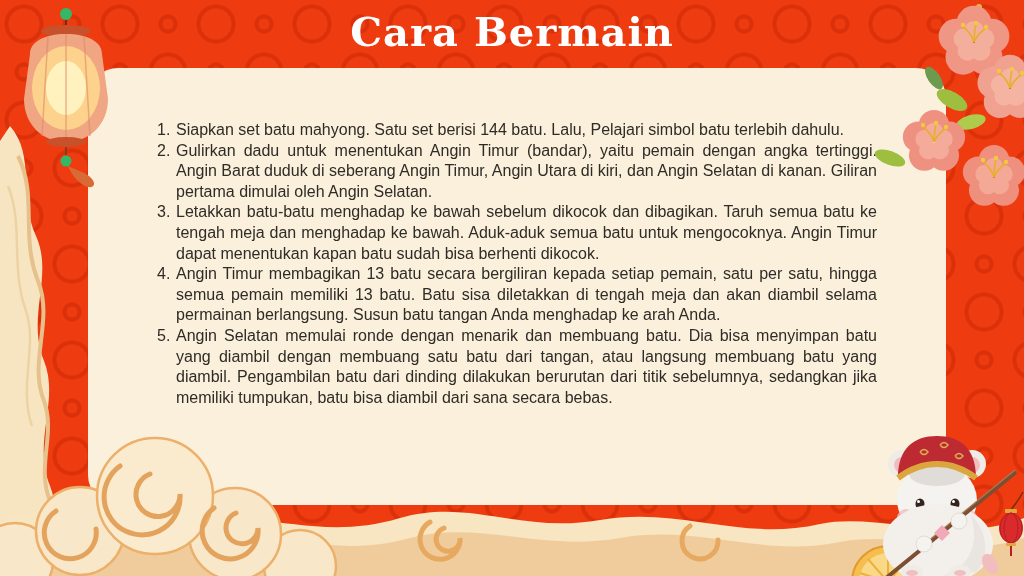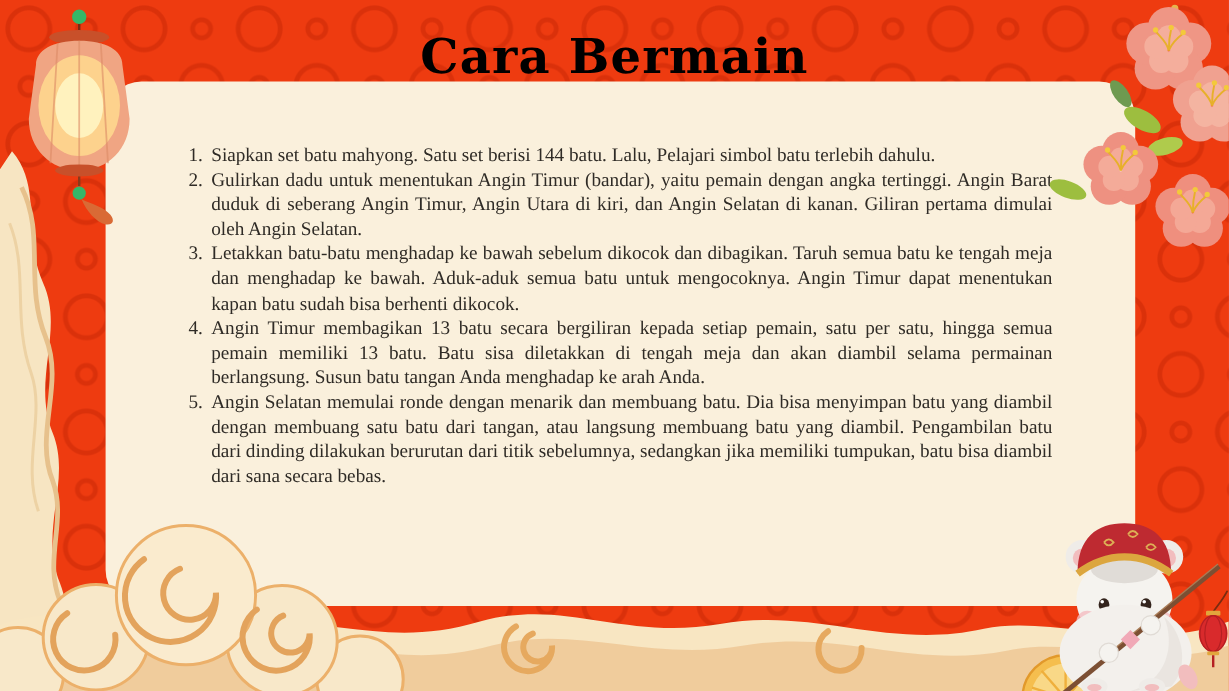--- a/index.html
+++ b/index.html
@@ -13,31 +13,30 @@
     position:absolute;inset:0;
     background-color:#EE3B10;
     background-image:
       radial-gradient(circle at 24px 24px, rgba(0,0,0,0) 15px, rgba(202,40,6,.55) 16px, rgba(202,40,6,.55) 19px, rgba(0,0,0,0) 20px),
       radial-gradient(circle at 72px 72px, rgba(0,0,0,0) 15px, rgba(202,40,6,.55) 16px, rgba(202,40,6,.55) 19px, rgba(0,0,0,0) 20px),
       radial-gradient(circle at 72px 24px, rgba(0,0,0,0) 5px, rgba(202,40,6,.55) 6px, rgba(202,40,6,.55) 9px, rgba(0,0,0,0) 10px),
       radial-gradient(circle at 24px 72px, rgba(0,0,0,0) 5px, rgba(202,40,6,.55) 6px, rgba(202,40,6,.55) 9px, rgba(0,0,0,0) 10px);
     background-size:96px 96px;
   }
   .title{
-    position:absolute;top:24px;left:0;width:100%;
+    position:absolute;top:8px;left:0;width:100%;
     text-align:center;margin:0;
     font-family:"DejaVu Serif", serif;
     font-weight:800;font-size:40px;letter-spacing:1px;
-    color:#000000;
+    color:#ffffff;
   }
   .panel{
     position:absolute;left:88px;top:68px;width:858px;height:437px;
     background:#FAF0DC;border-radius:30px;
     box-sizing:border-box;
-    font-family:Liberation Serif, serif;
   }
   .panel-inner{
     padding:52px 69px 0 69px;
   }
   ol.steps{
     margin:0;padding:0;list-style:none;counter-reset:step;
     font-size:16px;line-height:20.6px;color:#2F2B26;
   }
   ol.steps li{
     position:relative;padding-left:19px;margin:0;

